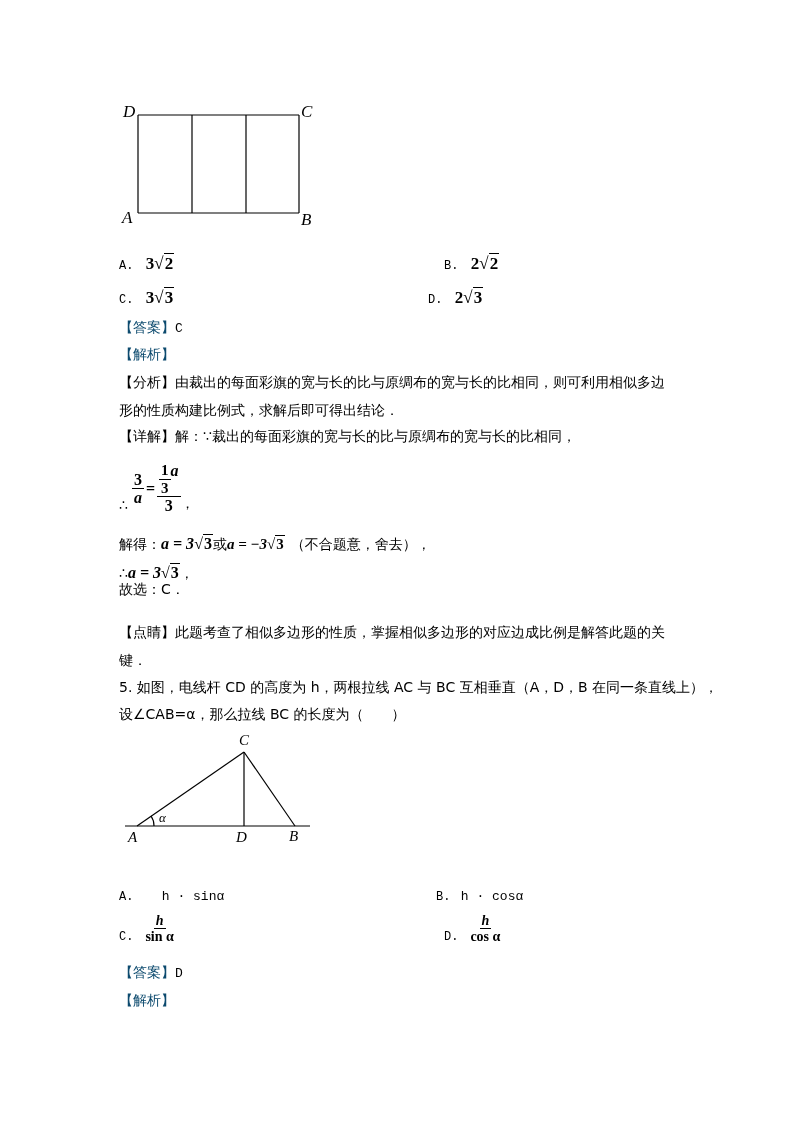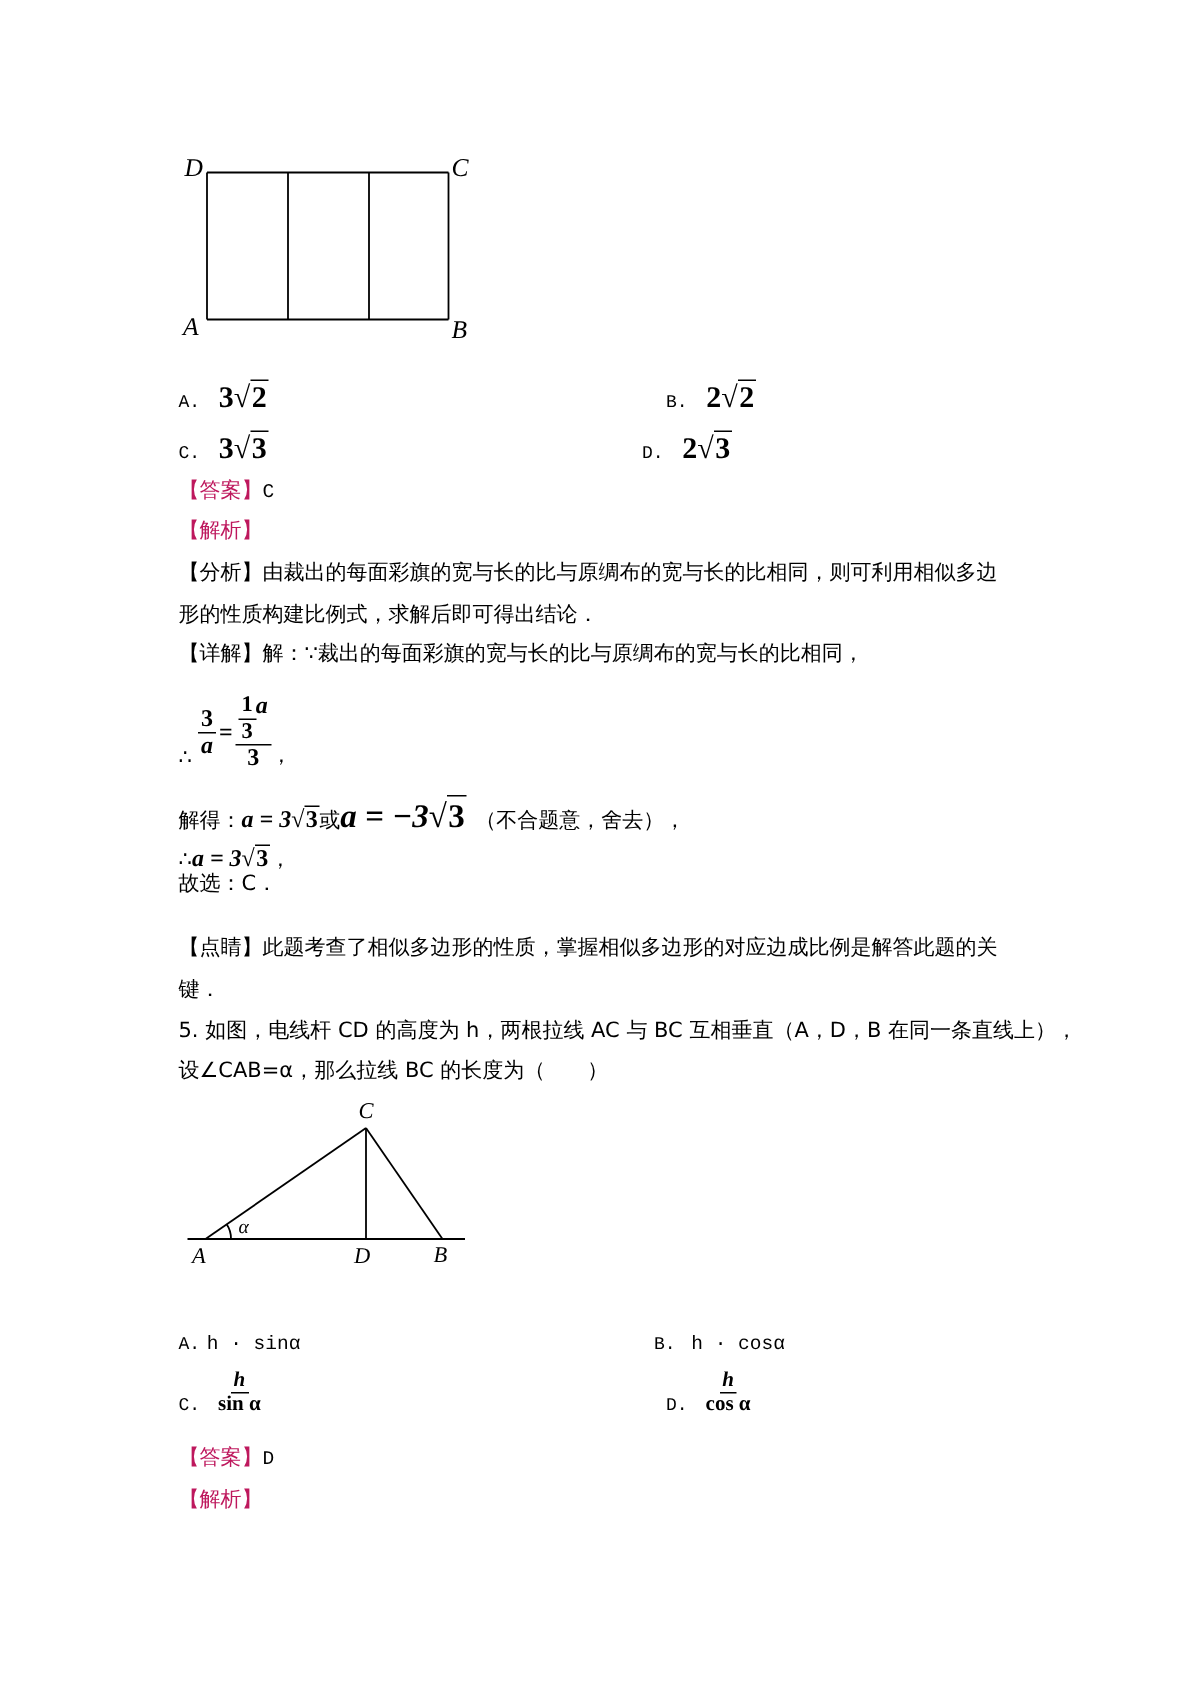--- a/index.html
+++ b/index.html
@@ -3,23 +3,23 @@
 <meta charset="utf-8">
 <style>
   html, body { margin: 0; padding: 0; background: #ffffff; }
   body {
     width: 794px; height: 1123px; position: relative; overflow: hidden;
     font-family: "DejaVu Sans", sans-serif; color: #000; font-size: 14px;
   }
   .abs { position: absolute; }
   .line { position: absolute; left: 119px; white-space: nowrap; font-size: 14px; line-height: 18px; }
   .opt-label { font-family: "Liberation Mono", monospace; font-size: 12px; }
-  .math { font-family: "Liberation Serif", serif; font-weight: bold; font-size: 20px; }
+  .math { font-family: "Liberation Serif", serif; font-weight: bold; font-size: 17px; }
   .mathi { font-family: "Liberation Serif", serif; font-weight: bold; font-style: italic; }
-  .blue { color: #be185d; }
+  .blue { color: #0c4a6e; }
   .mono { font-family: "Liberation Mono", monospace; font-size: 13px; }
   .sqrt { display: inline-block; position: relative; }
   .sqrt .rad { border-top: 1.5px solid #000; padding: 0 1px; }
   .frac { display: inline-flex; flex-direction: column; align-items: center; vertical-align: middle; font-family: "Liberation Serif", serif; font-weight: bold; }
   .frac .num { border-bottom: 1.2px solid #000; padding: 0 2px; line-height: 1.1; }
   .frac .den { line-height: 1.1; padding: 0 2px; }
   svg text { font-family: "Liberation Serif", serif; font-style: italic; }
 </style>
 </head>
 <body>
@@ -86,21 +86,21 @@
         </span>
         <span class="mathi">a</span>
       </span>
       <span class="den">3</span>
     </span>
   </span>
   <span style="margin-bottom:2px">，</span>
 </div>
 
 <div class="line" style="top:535px">
-  <span>解得：</span><span class="math" style="font-size:16px"><span class="mathi">a = 3</span>√<span class="sqrt"><span class="rad">3</span></span></span><span>或</span><span class="math" style="font-size:22px"><span class="mathi">a = −3</span>√<span class="sqrt"><span class="rad">3</span></span></span><span style="margin-left:6px">（不合题意，舍去），</span>
+  <span>解得：</span><span class="math" style="font-size:16px"><span class="mathi">a = 3</span>√<span class="sqrt"><span class="rad">3</span></span></span><span>或</span><span class="math" style="font-size:15px"><span class="mathi">a = −3</span>√<span class="sqrt"><span class="rad">3</span></span></span><span style="margin-left:6px">（不合题意，舍去），</span>
 </div>
 <div class="line" style="top:564px">
   <span>∴</span><span class="math" style="font-size:16px"><span class="mathi">a = 3</span>√<span class="sqrt"><span class="rad">3</span></span></span><span>，</span>
 </div>
 <div class="line" style="top:580px">故选：C．</div>
 <div class="line" style="top:623px">
   <span>【点睛】</span><span>此题考查了相似多边形的性质，掌握相似多边形的对应边成比例是解答此题的关</span>
 </div>
 <div class="line" style="top:651px">键．</div>
 
@@ -117,21 +117,21 @@
   </g>
   <text x="124" y="17" font-size="15">C</text>
   <text x="13" y="114" font-size="15">A</text>
   <text x="121" y="114" font-size="15">D</text>
   <text x="174" y="113" font-size="15">B</text>
   <text x="44" y="94" font-size="13">α</text>
 </svg>
 
 <div class="abs" style="left:119px;top:887px">
   <span class="opt-label">A.</span>
-  <span class="mono" style="margin-left:0">h · sinα</span>
+  <span class="mono" style="margin-left:24px">h · sinα</span>
 </div>
 <div class="abs" style="left:436px;top:887px">
   <span class="opt-label">B.</span>
   <span class="mono" style="margin-left:6px">h · cosα</span>
 </div>
 <div class="abs" style="left:119px;top:913px;display:flex;align-items:flex-end">
   <span class="opt-label" style="margin-bottom:1px">C.</span>
   <span class="frac" style="margin-left:10px;font-size:14px">
     <span class="num mathi">h</span>
     <span class="den">sin α</span>

